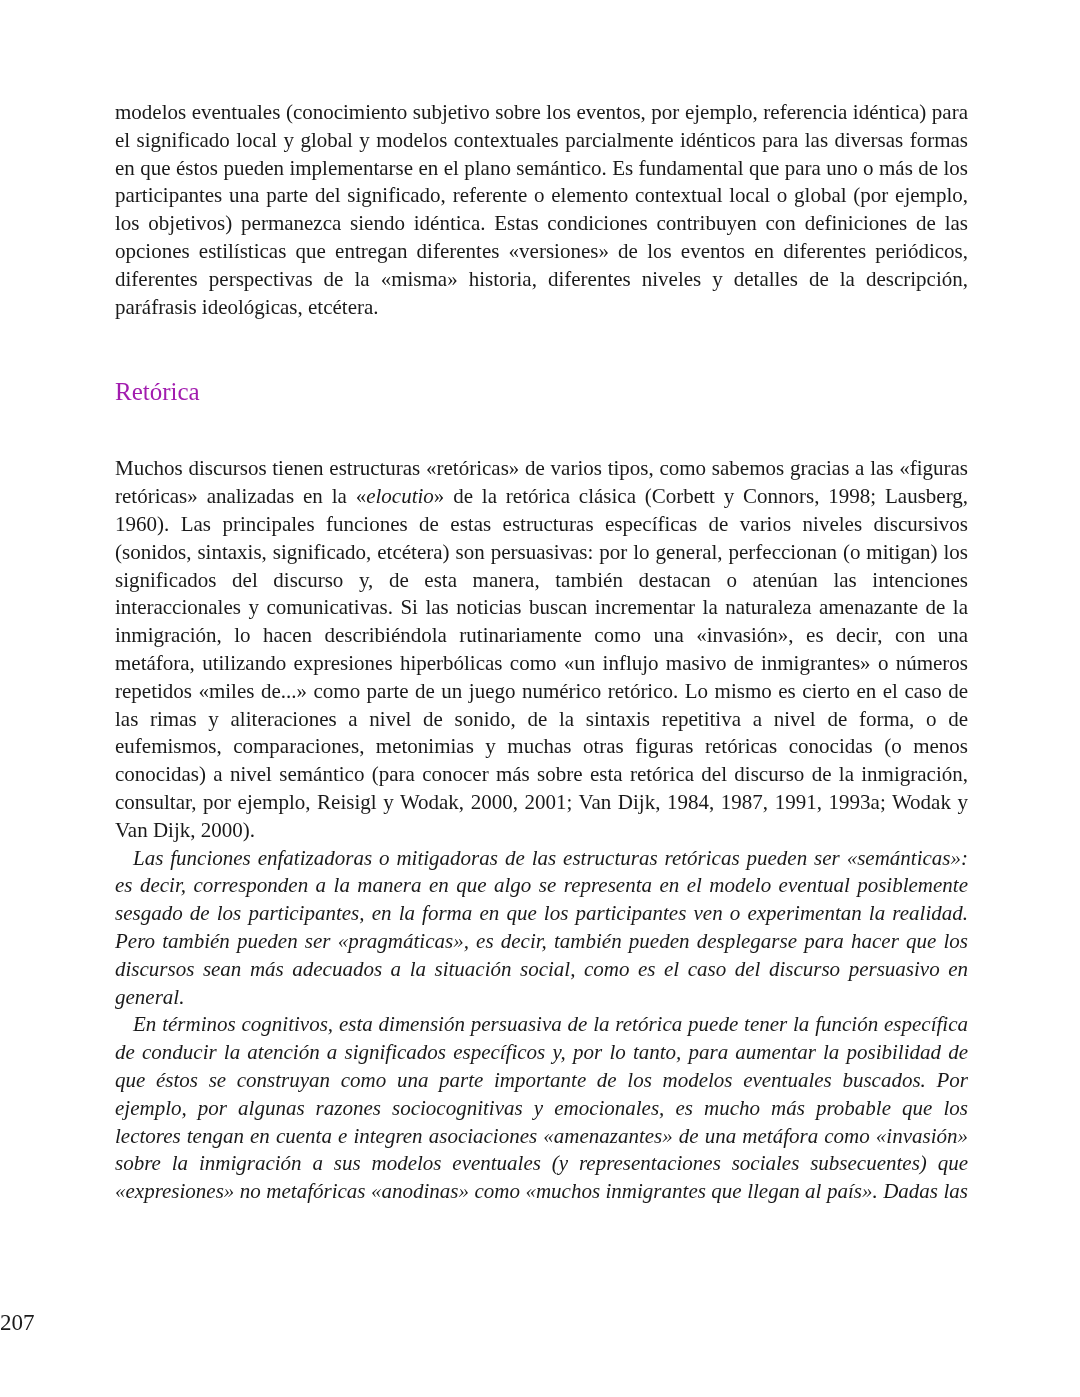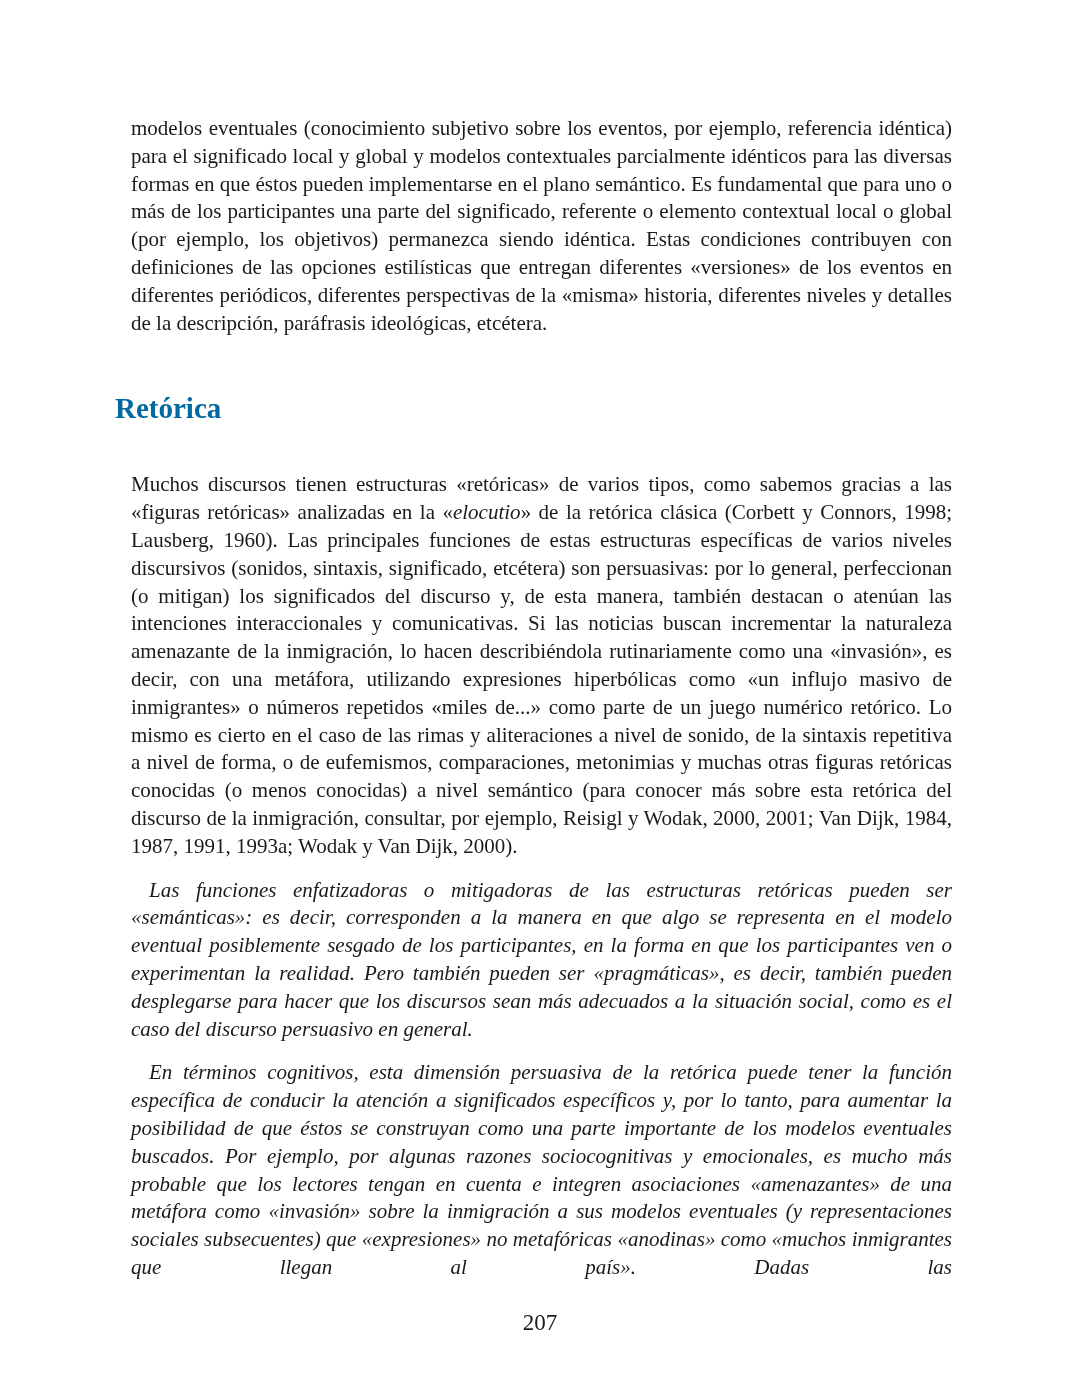--- a/index.html
+++ b/index.html
@@ -16,43 +16,43 @@
     font-family: "Liberation Serif", "DejaVu Serif", serif;
     color: #1a1a1a;
   }
   .text-block {
     position: absolute;
     left: 115px;
     top: 99px;
     width: 853px;
   }
   .par {
-    margin: 16px;
+    margin: 0;
     font-size: 21px;
     line-height: 27.8px;
     text-align: justify;
     color: #1a1a1a;
   }
   .par .seg { display: inline; }
   .indented { text-indent: 18px; font-style: italic; }
   .justify-last { text-align-last: justify; }
   .italic { }
   .heading {
     margin: 55px 0 47px 0;
-    font-size: 29px;
+    font-size: 25px;
     line-height: 32px;
-    font-weight: bold;
-    color: #0369a1;
+    font-weight: normal;
+    color: #a21caf;
   }
   .page-footer {
     position: absolute;
     left: 0;
     top: 1310px;
     width: 100%;
-    text-align: center;
+    text-align: left;
     font-size: 23px;
     color: #1a1a1a;
   }
 </style>
 </head>
 <body>
 
 <div class="page">
   <main class="text-block">
 

